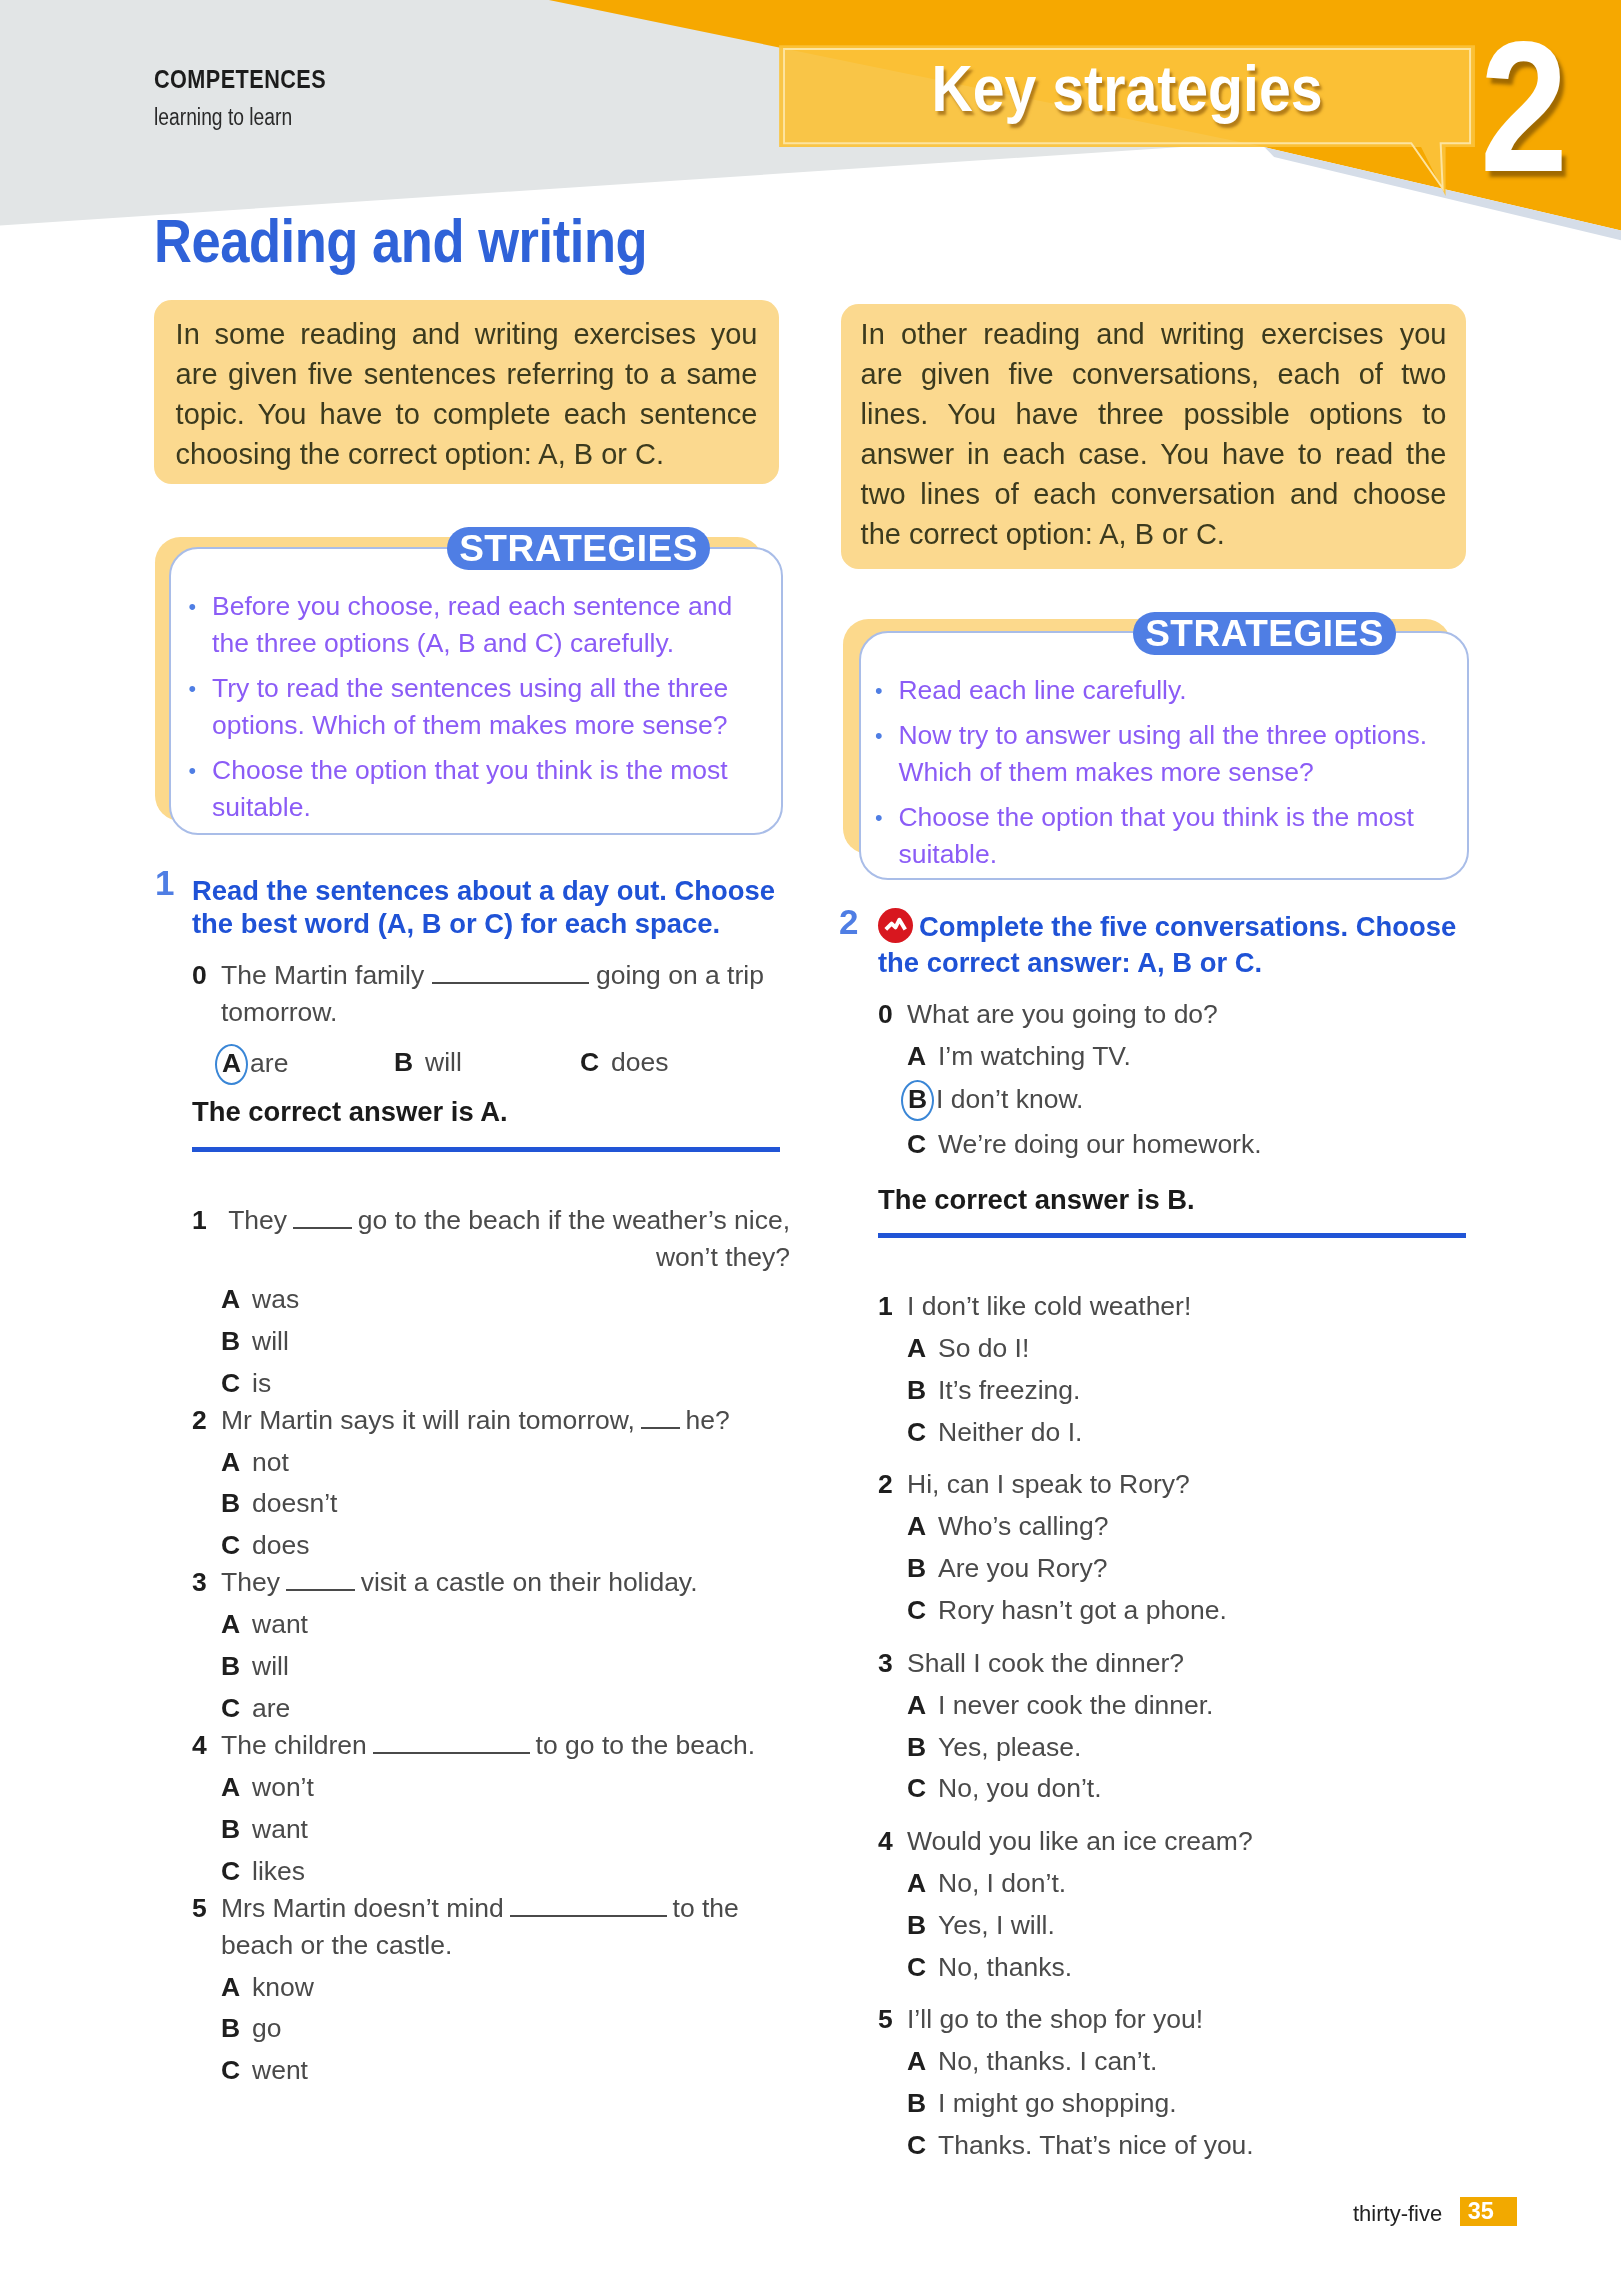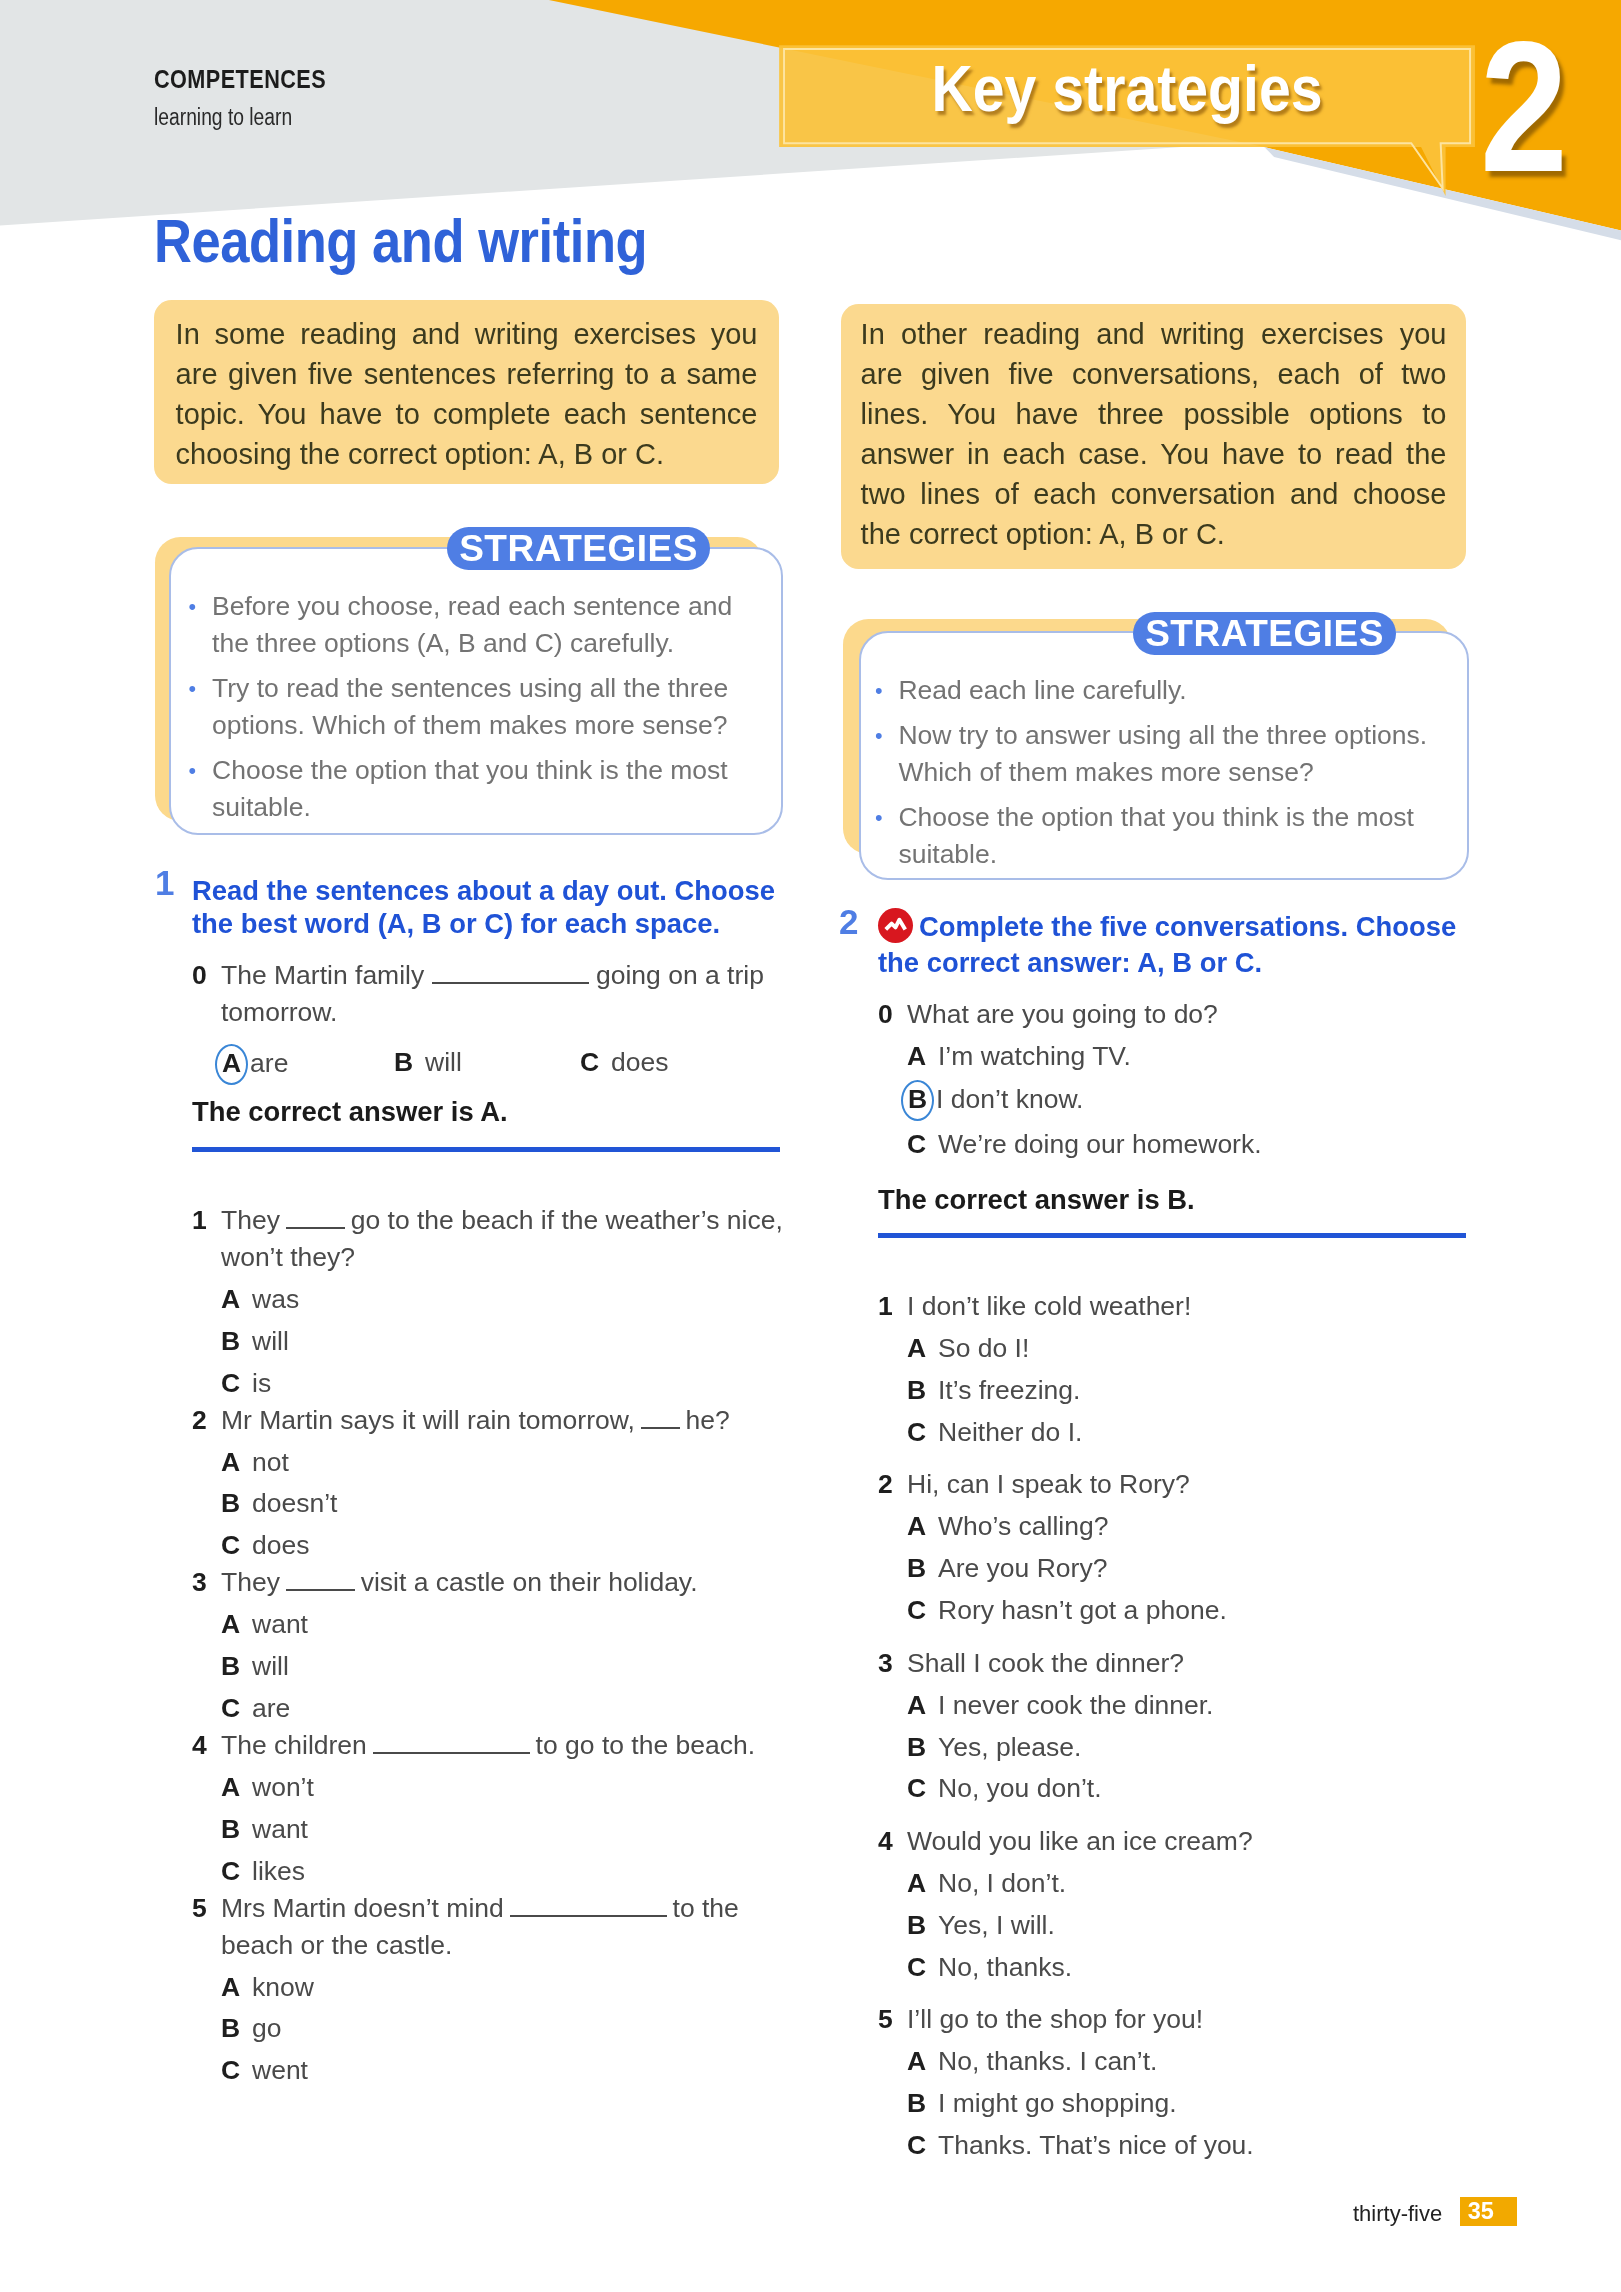--- a/index.html
+++ b/index.html
@@ -23,21 +23,21 @@
                 transform:scaleX(0.86); transform-origin:left; letter-spacing:-0.5px; }
 
   .intro { background:#fbd98f; border-radius:17.6px; font-size:29px; line-height:40px; color:#3b3a1e; }
   .intro p { margin:0; text-align:justify; }
   .intro-left { left:154px; top:300px; width:625px; height:184px; padding:7.8px 21.6px; box-sizing:border-box; padding-top:13.7px; }
   .intro-right { left:841px; top:304px; width:625px; height:265px; padding:9.8px 19.6px; box-sizing:border-box; }
   .strat-shadow { background:#fcd98c; border-radius:25.5px; }
   .strat-box { background:#ffffff; border:2px solid #a9bde8; border-radius:29px; box-sizing:border-box; }
   .strat-badge { background:#4f7ee4; color:#ffffff; font-weight:bold; font-size:37px; border-radius:23.5px;
                  text-align:center; line-height:43px; letter-spacing:0.5px; }
-  .strat-list { list-style:none; margin:0; padding:0; font-size:26.5px; line-height:37px; color:#737373; }
+  .strat-list { list-style:none; margin:0; padding:0; font-size:26.5px; line-height:37px; color:#8b5cf6; }
   .strat-list li { position:relative; padding-left:27.4px; margin-bottom:7.8px; }
   .strat-list li::before { content:"\2022"; position:absolute; left:3.9px; top:0; color:#4f7ee4; font-size:21.6px; }
 
   .ex-head { font-size:27.4px; font-weight:bold; color:#1f52d6; line-height:33px; }
   .ex-num { font-size:35px; font-weight:bold; color:#4f7ee4; position:absolute; }
   .q { font-size:26.5px; line-height:37px; color:#4a4a4a; }
   .qnum { display:inline-block; width:29px; font-weight:bold; color:#1e1e1e; }
   .opt-letter { display:inline-block; width:31px; font-weight:bold; color:#1e1e1e; }
   .blank { display:inline-block; border-bottom:2px solid #4a4a4a; height:21.6px; vertical-align:baseline; }
   .answer { font-size:27.4px; font-weight:bold; color:#1b1b1b; }
@@ -118,21 +118,21 @@
     <span><span class="opt-letter">C</span><span>does</span></span>
   </div>
 </div>
 <div class="abs answer" style="left:192px;top:1096px;">The correct answer is A.</div>
 <div class="abs rule" style="left:192px;top:1147px;width:588px;"></div>
 
 <div class="abs" style="left:192px;top:1202px;width:598px;" id="left-questions">
     <div class="q" style="margin-bottom: 0px;">
       <div style="display: flex;">
         <span class="qnum">1</span>
-        <span style="flex: 1 1 0%;"><span>They</span><span class="blank" style="width: 59px; margin: 0px 5.9px;"></span><span>go to the beach if the weather’s nice, won’t they?</span></span>
+        <span style="flex: 1 1 0%; text-align: right;"><span>They</span><span class="blank" style="width: 59px; margin: 0px 5.9px;"></span><span>go to the beach if the weather’s nice, won’t they?</span></span>
       </div>
       <div style="padding-left: 29px; margin-top: 4.9px;"><span class="opt-letter">A</span><span>was</span></div>
       <div style="padding-left: 29px; margin-top: 4.9px;"><span class="opt-letter">B</span><span>will</span></div>
       <div style="padding-left: 29px; margin-top: 4.9px;"><span class="opt-letter">C</span><span>is</span></div>
     </div>
     <div class="q" style="margin-bottom: 0px;">
       <div style="display: flex;">
         <span class="qnum">2</span>
         <span style="flex: 1 1 0%;"><span>Mr Martin says it will rain tomorrow,</span><span class="blank" style="width: 39px; margin: 0px 5.9px;"></span><span>he?</span></span>
       </div>

